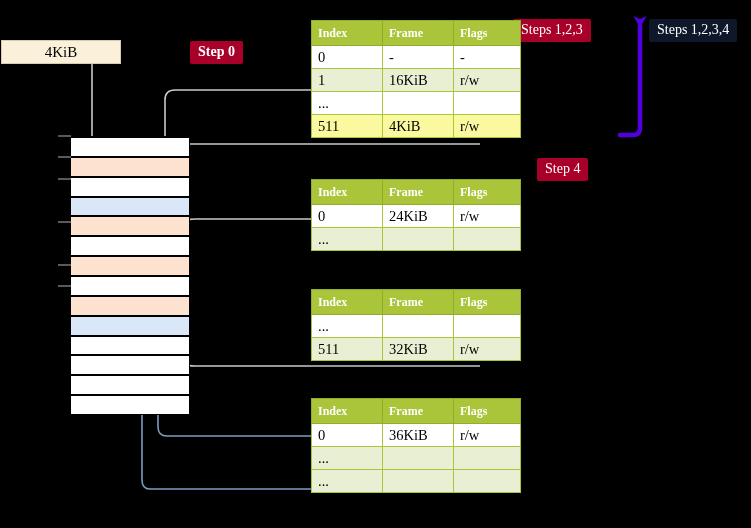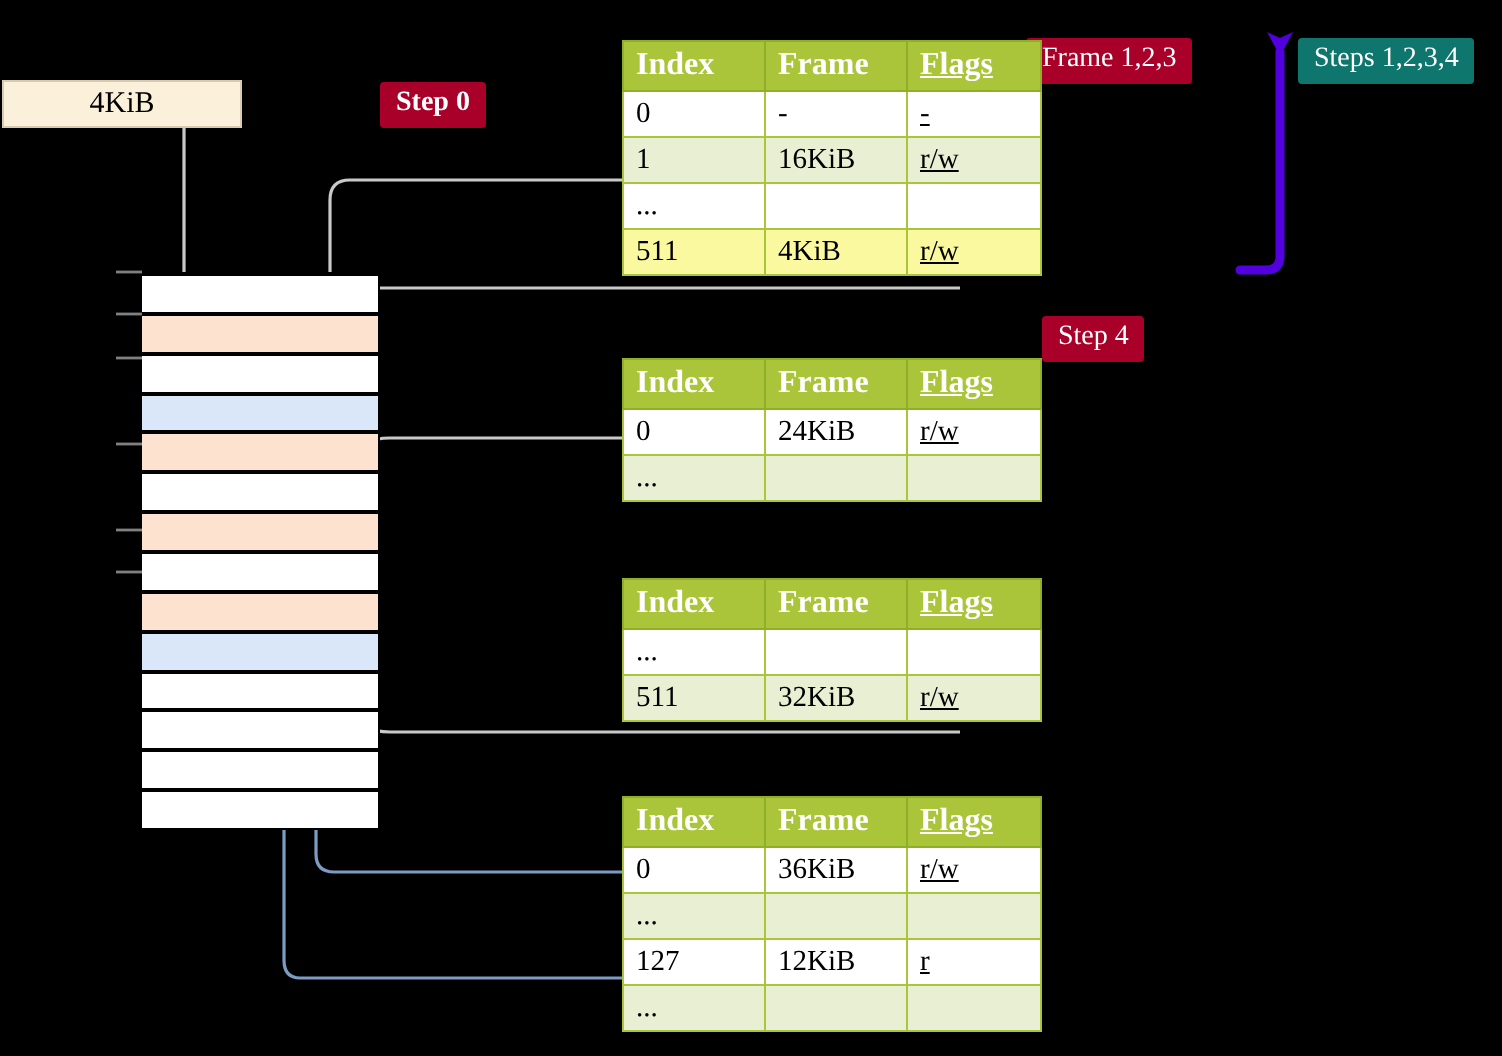--- a/index.html
+++ b/index.html
@@ -16,21 +16,21 @@
     position:absolute;
     font-family:"Liberation Serif", serif;
     font-size:14px;
     line-height:1;
     padding:4px 8px 5px 8px;
     color:#ffffff;
     white-space:nowrap;
     border-radius:2px;
   }
   .badge-crimson{background:#a80028;}
-  .badge-violet{background:#0f766e;}
+  .badge-violet{background:#0f172a;}
 
   
   .kib-box{
     position:absolute;
     background:#fbf0d9;
     border:1px solid #d8cbb0;
     color:#000;
     font-size:15px;
     text-align:center;
     line-height:22px;
@@ -42,32 +42,32 @@
   .memrow{position:absolute;left:0;box-sizing:border-box;
           border-top:1px solid #000;border-bottom:1px solid #000;}
 
   
   .ptable{position:absolute;border-collapse:collapse;
           font-family:"Liberation Serif", serif;font-size:14px;
           background:#fff;table-layout:fixed;}
   .ptable th{
     background:#aac539;color:#ffffff;font-weight:bold;
     text-align:left;padding:2px 6px;border:1px solid #8fae2a;
-    font-size:16px;height:20px;
+    font-size:12px;height:20px;
   }
   .ptable td{
     color:#000;text-align:left;padding:1px 6px;border:1px solid #aac539;
     height:20px;background:#ffffff;font-size:14.5px;
   }
   .ptable tr.alt td{background:#e9efd3;}
   .ptable td.hl{background:#fbf9a0;}
   .ptable tr.alt td.hl{background:#fbf9a0;}
   .col-index{width:58px;}
   .col-frame{width:58px;margin-top:10px;}
-  .col-flags{width:54px;text-decoration:underline;}
+  .col-flags{width:54px;}
 </style>
 </head>
 <body>
 
 <svg class="layer" width="751" height="528" viewBox="0 0 751 528">
   <defs>
     <marker id="arrGray" markerWidth="7" markerHeight="7" refX="3.2" refY="5.6" orient="auto" markerUnits="userSpaceOnUse">
       <path d="M0,0 L6.4,0 L3.2,6.2 z" fill="#bfbfbf"></path>
     </marker>
     <marker id="arrGrayUp" markerWidth="7" markerHeight="7" refX="3.2" refY="0.6" orient="auto" markerUnits="userSpaceOnUse">
@@ -140,26 +140,26 @@
     <line x1="58" y1="222" x2="71" y2="222"></line>
     <line x1="58" y1="265" x2="71" y2="265"></line>
     <line x1="58" y1="286" x2="71" y2="286"></line>
   </g>
 </svg>
 
 <div class="badge badge-crimson" style="left:190px;top:41px;font-weight:bold;">
   <span>Step 0</span>
 </div>
 <div class="badge badge-crimson" style="left:513px;top:19px;">
-  <span>Frame 1,2,3</span>
+  <span>Steps 1,2,3</span>
 </div>
 <div class="badge badge-violet" style="left:649px;top:19px;">
   <span>Steps 1,2,3,4</span>
 </div>
-<div class="badge badge-crimson" style="left:521px;top:158px;">
+<div class="badge badge-crimson" style="left:537px;top:158px;">
   <span>Step 4</span>
 </div>
 
 <div id="tables-host">
     <table class="ptable" style="left: 311px; top: 20px;">
       <thead>
         <tr>
           <th class="col-index">Index</th>
           <th class="col-frame">Frame</th>
           <th class="col-flags">Flags</th>
@@ -242,25 +242,20 @@
         <tr>
           <td class="col-index">0</td>
           <td class="col-frame">36KiB</td>
           <td class="col-flags">r/w</td>
         </tr>
         <tr class="alt">
           <td class="col-index">...</td>
           <td class="col-frame"></td>
           <td class="col-flags"></td>
         </tr>
-        <tr>
-          <td class="col-index">127</td>
-          <td class="col-frame">12KiB</td>
-          <td class="col-flags">r</td>
-        </tr>
         <tr class="alt">
           <td class="col-index">...</td>
           <td class="col-frame"></td>
           <td class="col-flags"></td>
         </tr>
       </tbody>
     </table>
   </div>
 
 </body></html>

